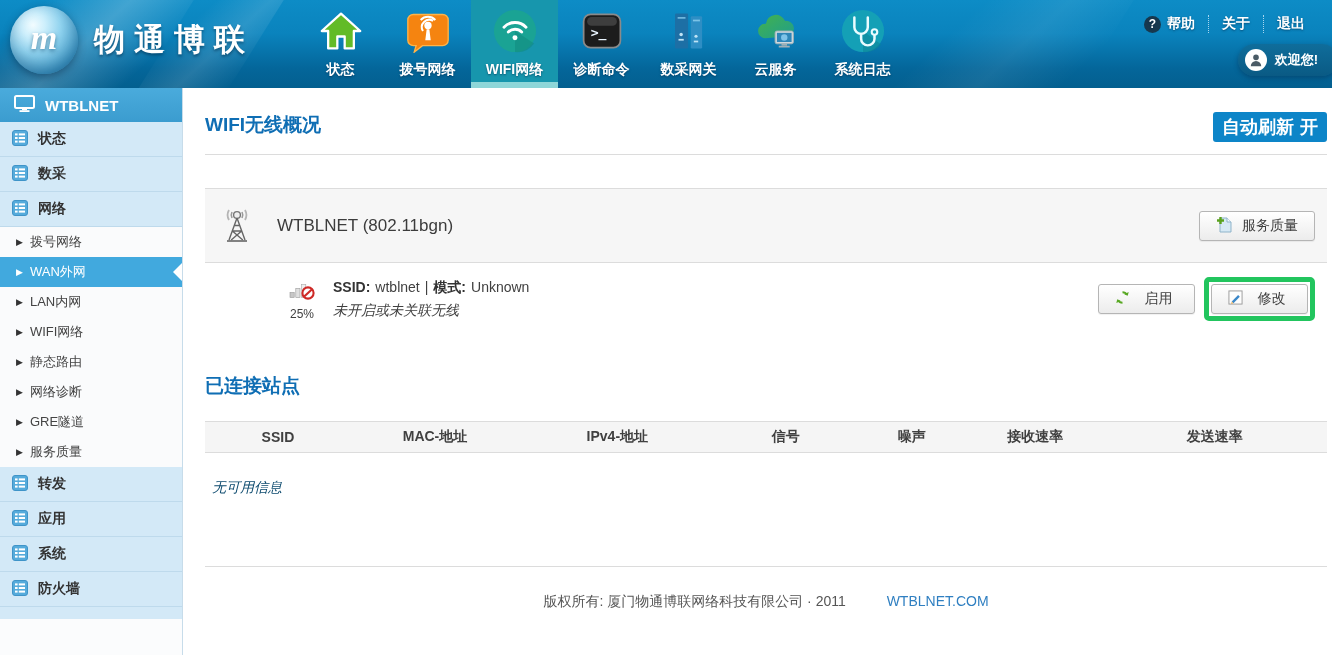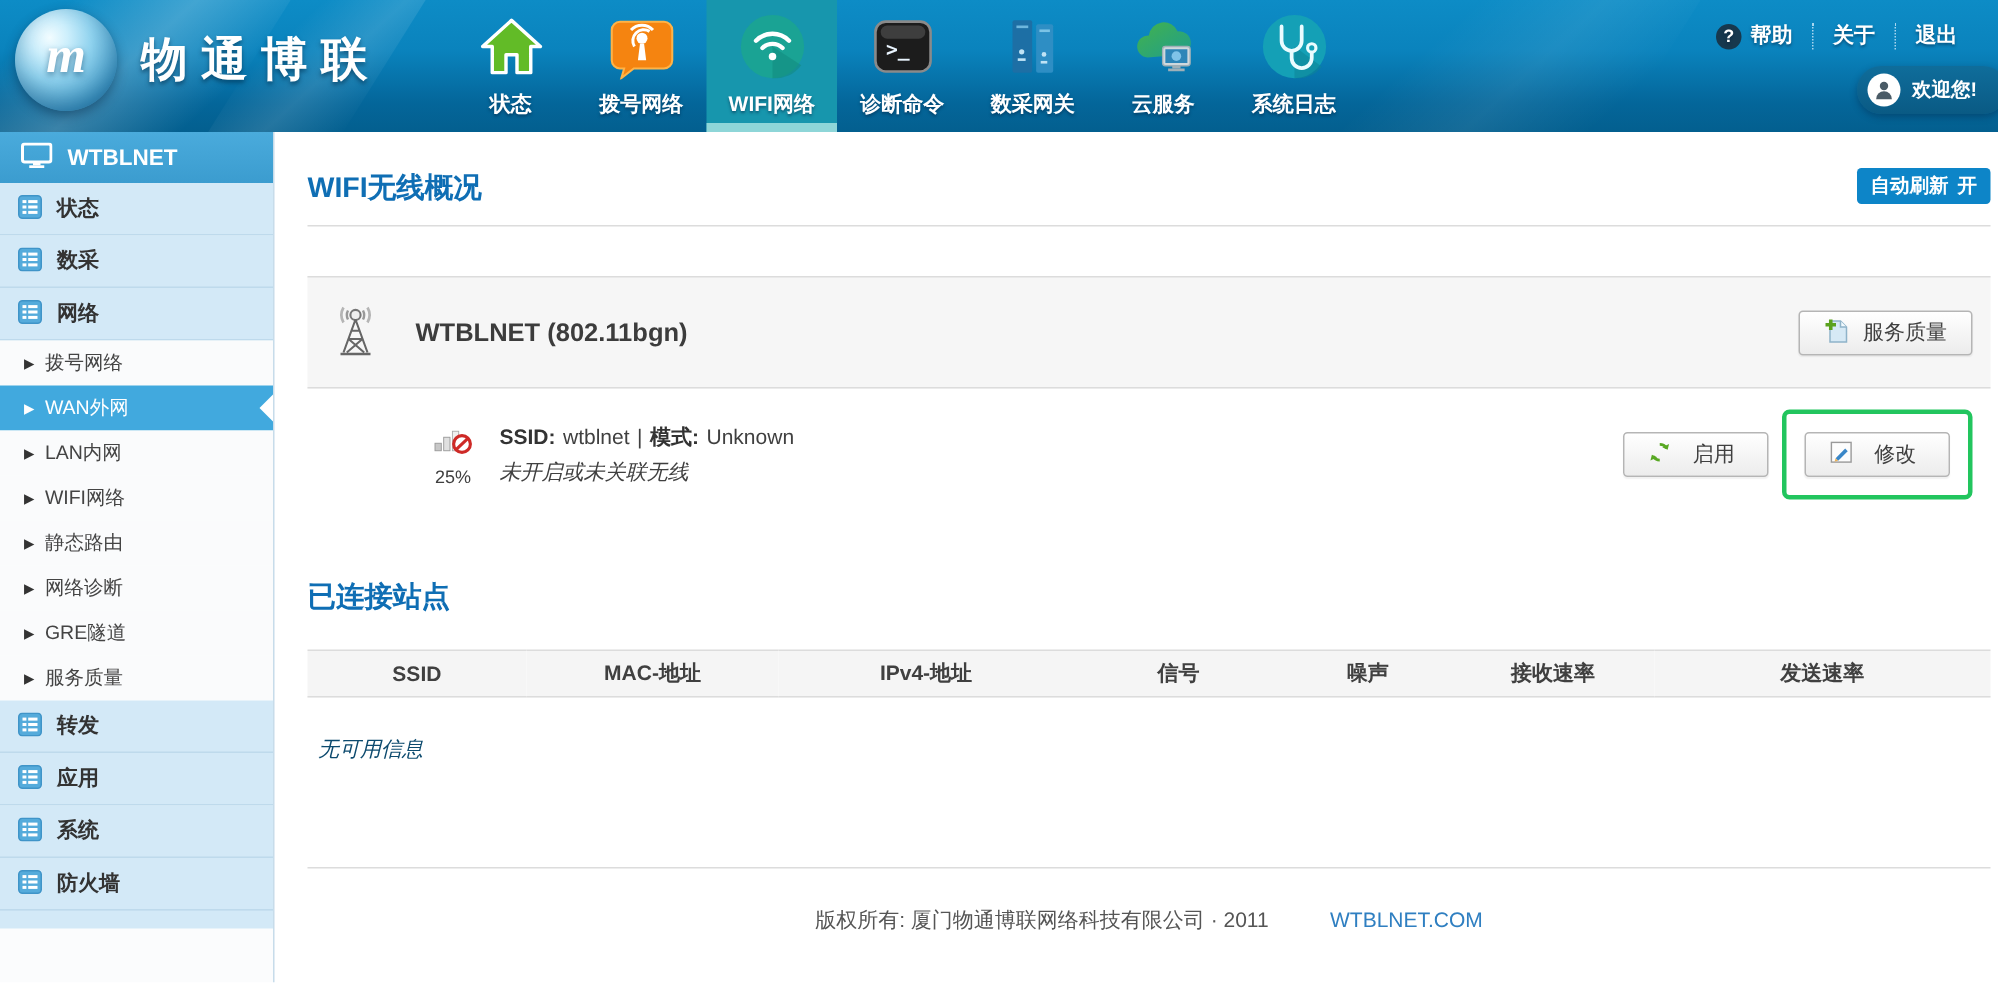--- a/index.html
+++ b/index.html
@@ -62,40 +62,40 @@
   .side-item.sub.active { background:#41a9de; color:#fff; }
   .side-item.sub.active .tri { color:#fff; }
   .side-item.sub.active::after { content:""; position:absolute; right:0; top:50%; transform:translateY(-50%);
     border:9px solid transparent; border-right:9px solid #fff; border-left:none; }
   .side-stub { height:13px; background:#d3e9f7; border-top:1px solid #bedaec; margin-top:-1px; }
 
   
   .main { flex:1; padding:0 5px 0 22px; position:relative; }
   .title-row { display:flex; justify-content:space-between; align-items:flex-start; margin-top:24px; }
   .page-title { font-size:19px; font-weight:bold; color:#0f6eb4; }
-  .auto-refresh { background:#0d85c8; color:#fff; font-size:13px; font-weight:bold;
+  .auto-refresh { background:#0d85c8; color:#fff; font-size:18px; font-weight:bold;
     border-radius:3px; padding:3px 9px; display:inline-flex; gap:6px; cursor:pointer; }
   .hr { border:none; border-top:1px solid #dcdcdc; margin-top:12px; }
 
   .panel-header { margin-top:33px; background:#f6f6f6; border-top:1px solid #dcdcdc; border-bottom:1px solid #dcdcdc;
     height:75px; display:flex; align-items:center; padding:0 12px 0 14px; }
-  .panel-title { font-size:17px; font-weight:bold; color:#3c3c3c; margin-left:22px; flex:1; }
+  .panel-title { font-size:17px; font-weight:normal; color:#3c3c3c; margin-left:22px; flex:1; }
   .btn { display:inline-flex; align-items:center; gap:9px; background:linear-gradient(180deg,#ffffff,#ececec);
     border:1px solid #b5b5b5; border-radius:3px; padding:5px 16px; font-size:14px; color:#404040;
     cursor:pointer; height:30px; box-shadow:0 1px 1px rgba(0,0,0,.06); white-space:nowrap; }
 
   .panel-body { display:flex; align-items:center; padding:14px 12px 16px 76px; min-height:60px; }
   .sig-block { width:42px; display:flex; flex-direction:column; align-items:center; }
   .sig-pct { font-size:12px; color:#404040; margin-top:2px; }
   .ssid-info { margin-left:10px; flex:1; }
   .ssid-line { font-size:14px; color:#404040; display:flex; gap:5px; align-items:baseline; }
   .ssid-line b { color:#333; }
   .ssid-status { font-size:14px; font-style:italic; color:#404040; margin-top:5px; }
   .btn-group { display:flex; align-items:center; gap:9px; }
-  .modify-highlight { border:3px solid #22c55e; border-radius:5px; padding:12px; }
+  .modify-highlight { border:5px solid #22c55e; border-radius:5px; padding:2px; }
 
   .section-title { font-size:19px; font-weight:bold; color:#0f6eb4; margin-top:36px; }
 
   table.stations { width:100%; border-collapse:collapse; margin-top:22px; table-layout:fixed; }
   table.stations th { background:#f5f5f5; border-top:1px solid #dcdcdc; border-bottom:1px solid #dcdcdc;
     height:31px; font-size:14px; font-weight:bold; color:#404040; text-align:center; }
   .empty-text { font-size:14px; font-style:italic; color:#0c4a6e; margin:26px 0 0 7px; }
 
   .footer-hr { border:none; border-top:1px solid #dcdcdc; margin-top:69px; }
   .footer { text-align:center; margin-top:26px; font-size:14px; color:#555; }

